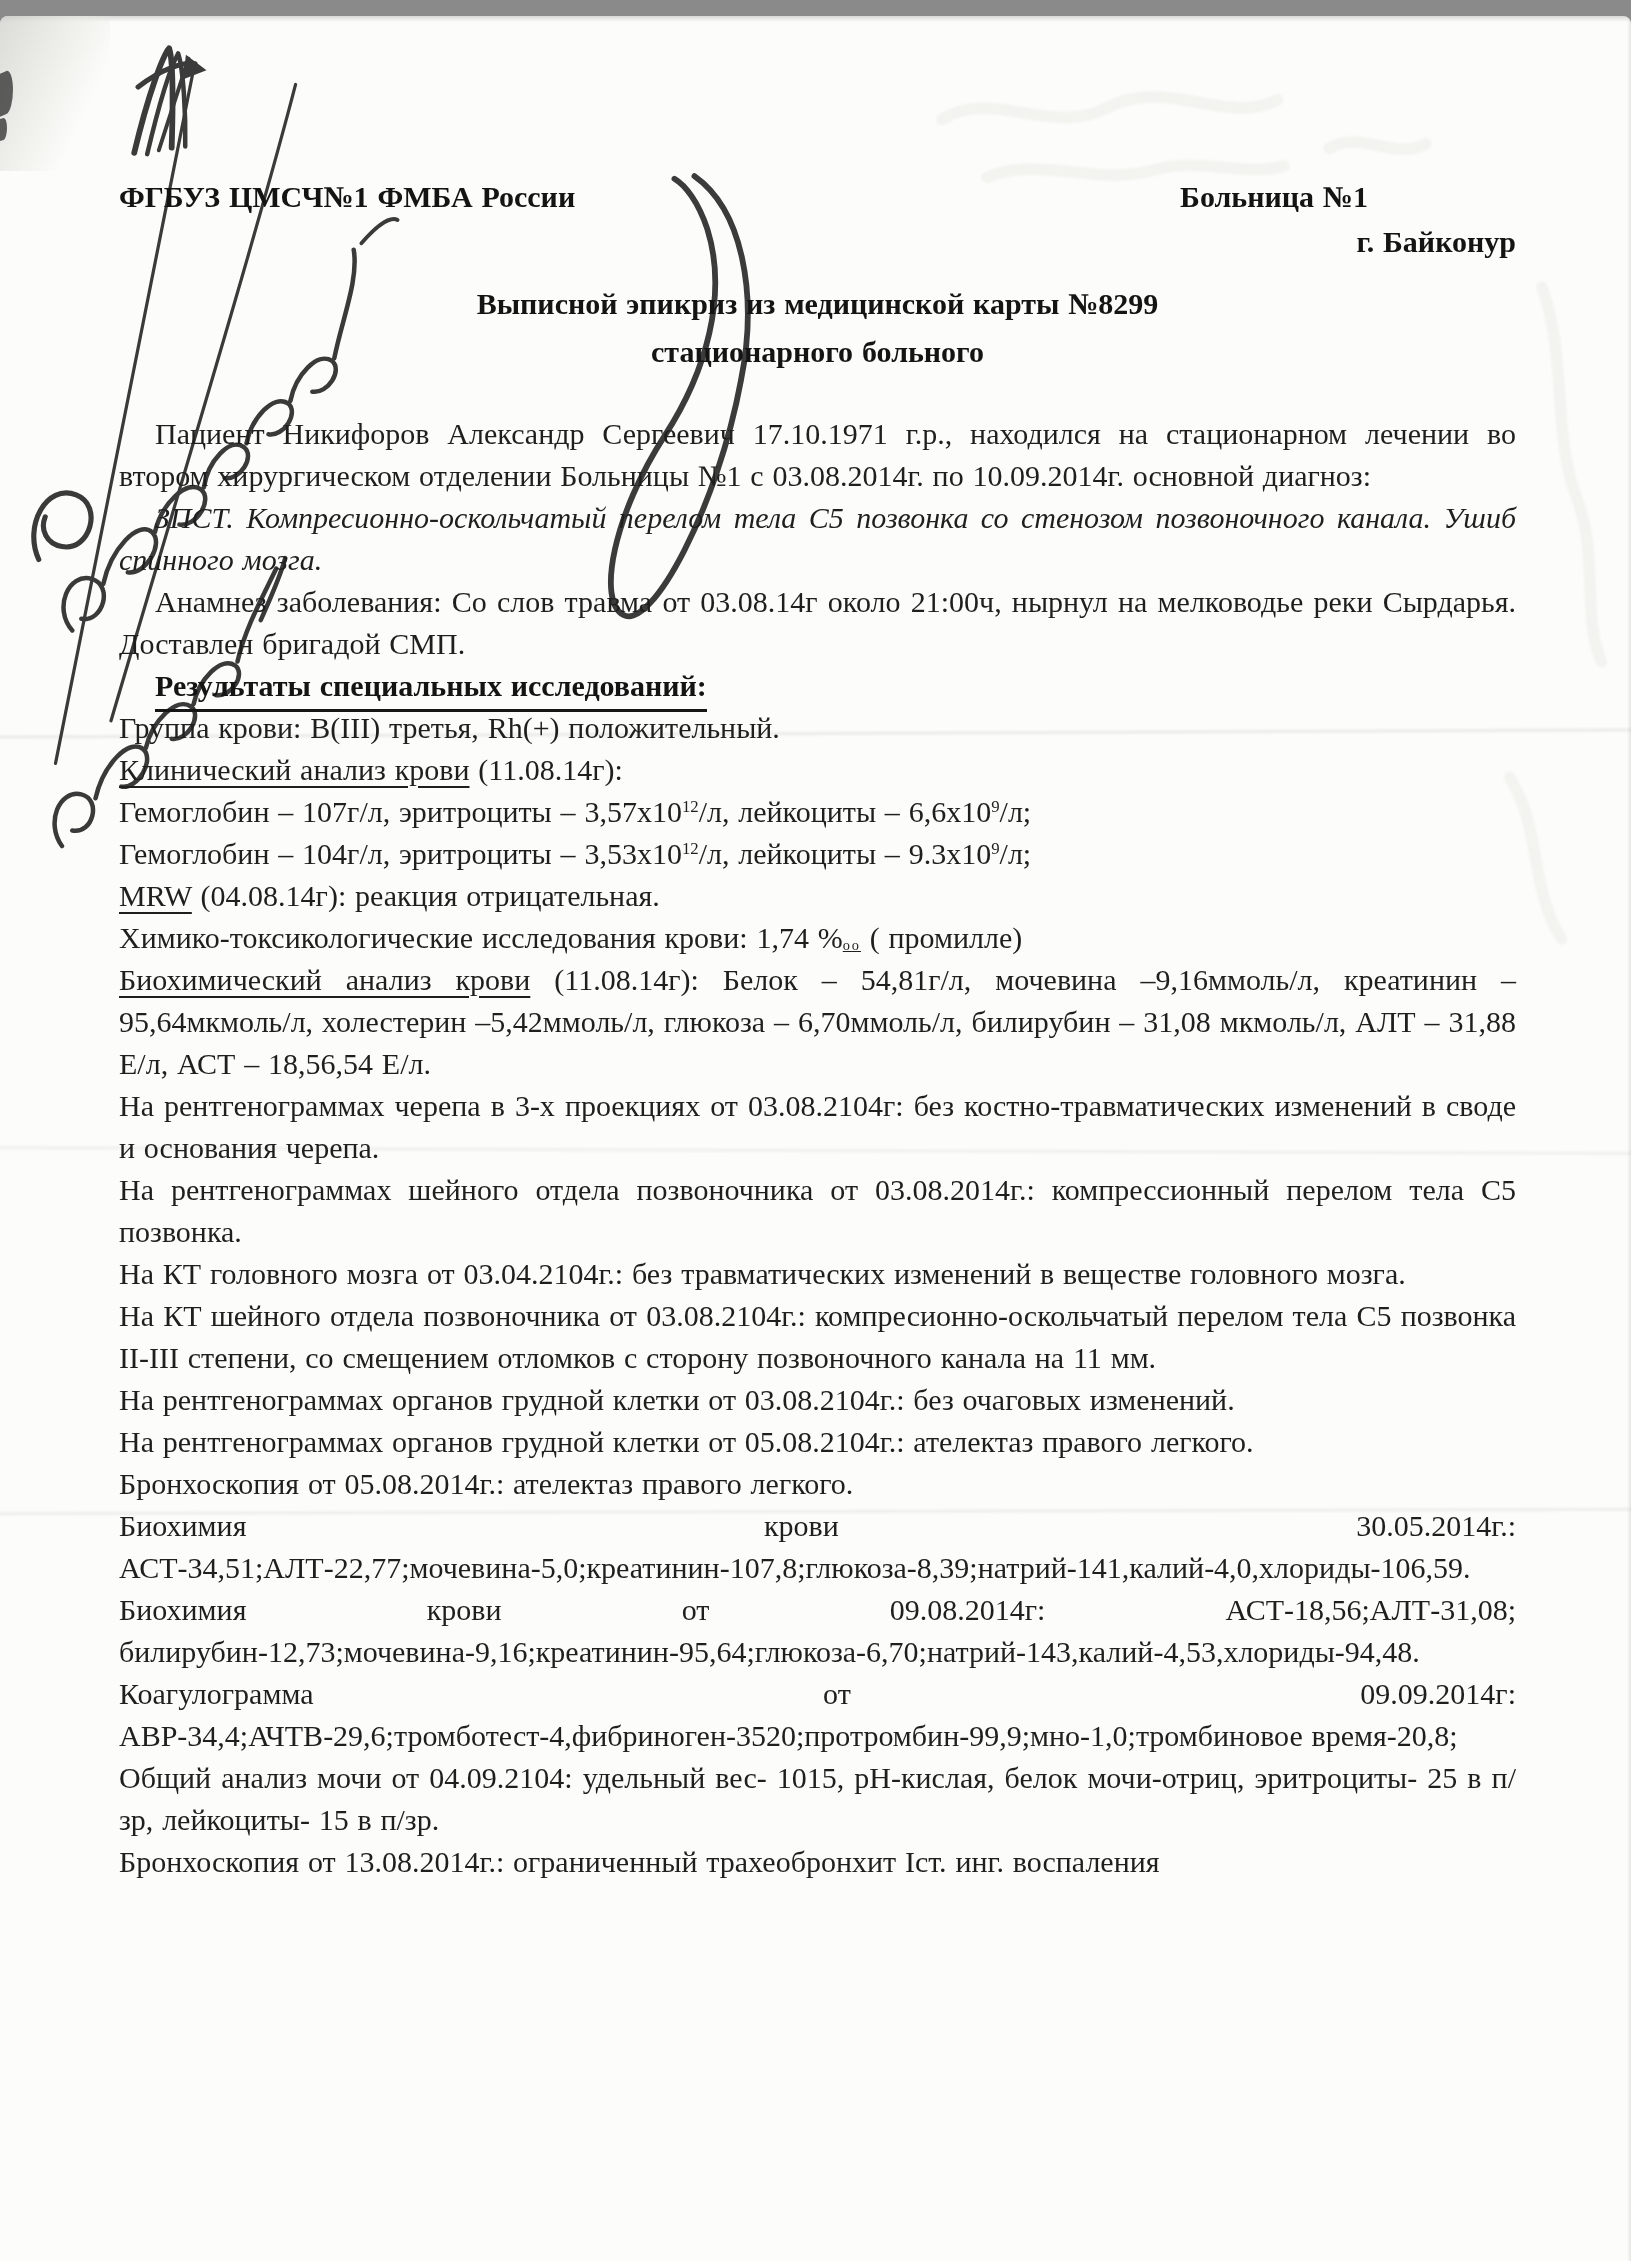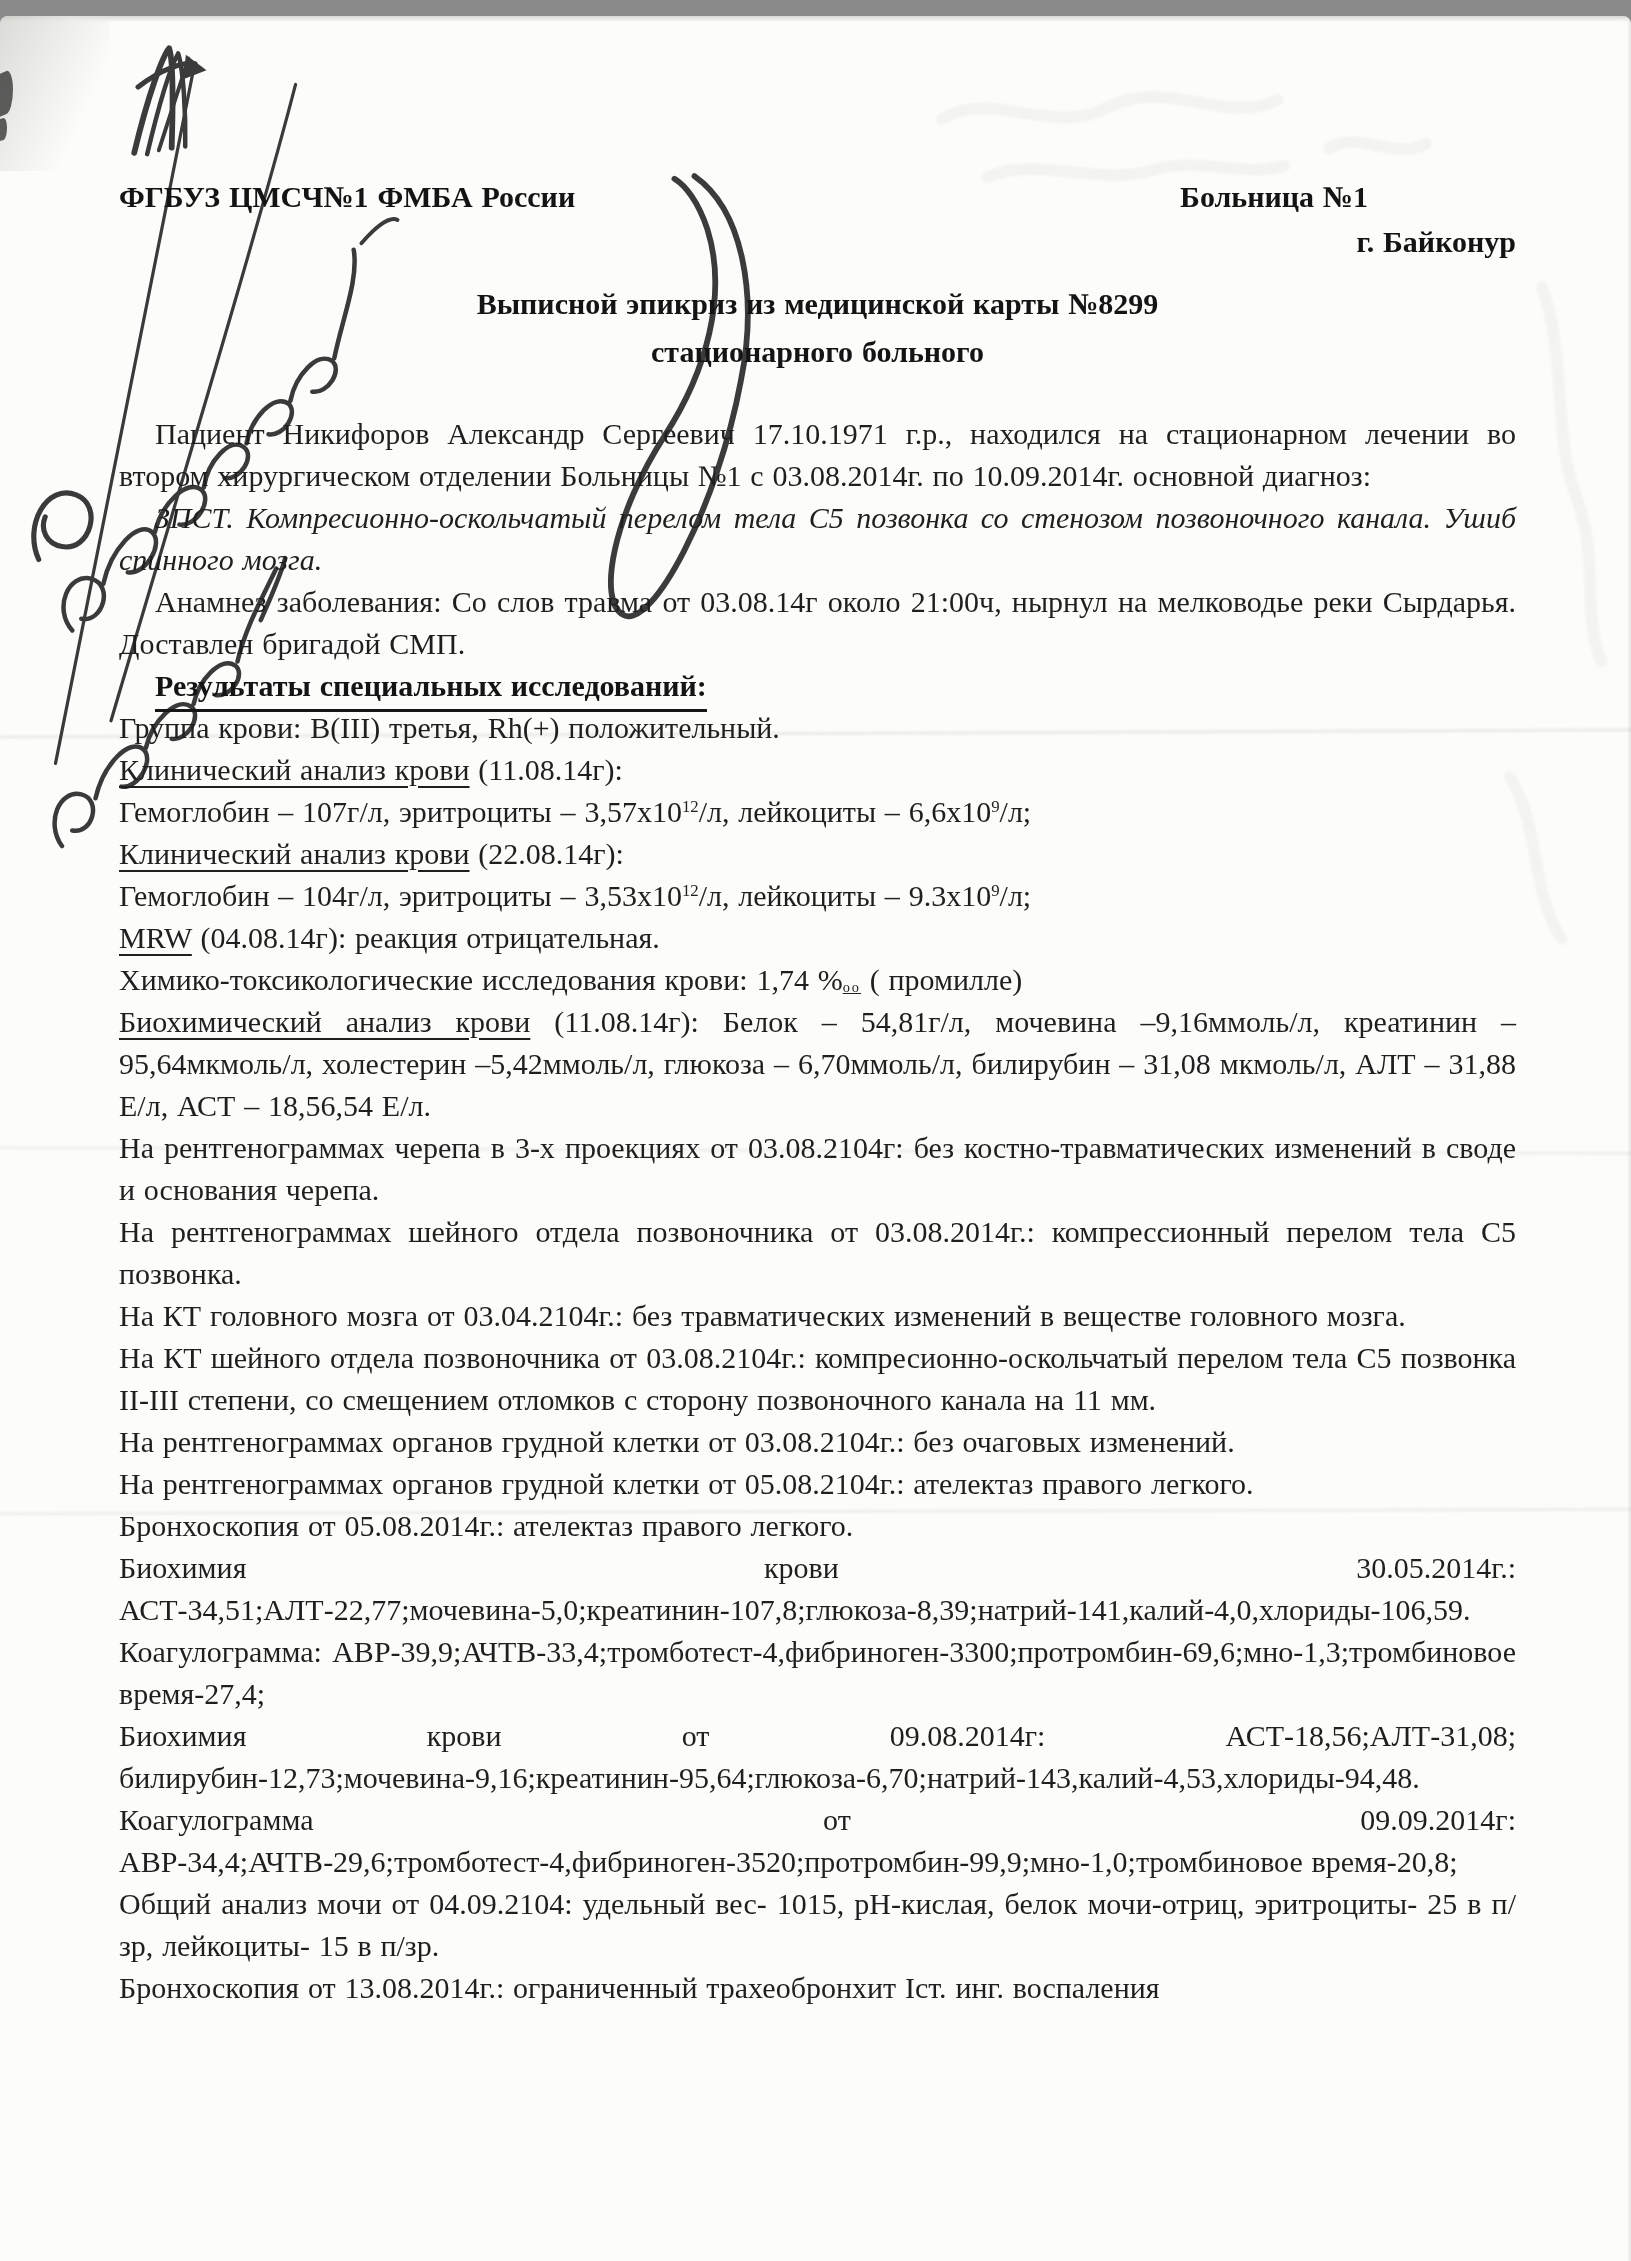--- a/index.html
+++ b/index.html
@@ -114,39 +114,37 @@
     <p class="para">Анамнез заболевания: Со слов травма от 03.08.14г около 21:00ч, нырнул на мелководье реки Сырдарья. Доставлен бригадой СМП.</p>
 
     <p class="para"><span class="hd">Результаты специальных исследований:</span></p>
 
     <p class="line">Группа крови: В(III) третья, Rh(+) положительный.</p>
 
     <p class="line"><span class="u">Клинический анализ крови</span><span> (11.08.14г):</span></p>
 
     <p class="line"><span>Гемоглобин – 107г/л, эритроциты – 3,57х10</span><sup>12</sup><span>/л, лейкоциты – 6,6х10</span><sup>9</sup><span>/л;</span></p>
 
-    <p class="line"><span class="u">Клинический анализ крови</span><span> (22.08.14г):</span></p>
 
     <p class="line"><span>Гемоглобин – 104г/л, эритроциты – 3,53х10</span><sup>12</sup><span>/л, лейкоциты – 9.3х10</span><sup>9</sup><span>/л;</span></p>
 
     <p class="line"><span class="u">MRW</span><span> (04.08.14г): реакция отрицательная.</span></p>
 
     <p class="line"><span>Химико-токсикологические исследования крови: 1,74 %</span><sub>оо</sub><span> ( промилле)</span></p>
 
     <p class="line"><span class="u">Биохимический анализ крови</span><span> (11.08.14г): Белок – 54,81г/л, мочевина –9,16ммоль/л, креатинин –95,64мкмоль/л, холестерин –5,42ммоль/л, глюкоза – 6,70ммоль/л, билирубин – 31,08 мкмоль/л, АЛТ – 31,88 Е/л, АСТ – 18,56,54 Е/л.</span></p>
 
     <p class="line">На рентгенограммах черепа в 3-х проекциях от 03.08.2104г: без костно-травматических изменений в своде и основания черепа.</p>
     <p class="line">На рентгенограммах шейного отдела позвоночника от 03.08.2014г.: компрессионный перелом тела С5 позвонка.</p>
     <p class="line">На КТ головного мозга от 03.04.2104г.: без травматических изменений в веществе головного мозга.</p>
     <p class="line">На КТ шейного отдела позвоночника от 03.08.2104г.: компресионно-оскольчатый перелом тела С5 позвонка II-III степени, со смещением отломков с сторону позвоночного канала на 11 мм.</p>
     <p class="line">На рентгенограммах органов грудной клетки от 03.08.2104г.: без очаговых изменений.</p>
     <p class="line">На рентгенограммах органов грудной клетки от 05.08.2104г.: ателектаз правого легкого.</p>
     <p class="line">Бронхоскопия от 05.08.2014г.: ателектаз правого легкого.</p>
     <p class="line">Биохимия крови 30.05.2014г.: АСТ-34,51;АЛТ-22,77;мочевина-5,0;креатинин-107,8;глюкоза-8,39;натрий-141,калий-4,0,хлориды-106,59.</p>
-    <p class="line">Коагулограмма: АВР-39,9;АЧТВ-33,4;тромботест-4,фибриноген-3300;протромбин-69,6;мно-1,3;тромбиновое время-27,4;</p>
     <p class="line">Биохимия крови от 09.08.2014г: АСТ-18,56;АЛТ-31,08; билирубин-12,73;мочевина-9,16;креатинин-95,64;глюкоза-6,70;натрий-143,калий-4,53,хлориды-94,48.</p>
     <p class="line">Коагулограмма от 09.09.2014г: АВР-34,4;АЧТВ-29,6;тромботест-4,фибриноген-3520;протромбин-99,9;мно-1,0;тромбиновое время-20,8;</p>
     <p class="line">Общий анализ мочи от 04.09.2104: удельный вес- 1015, рН-кислая, белок мочи-отриц, эритроциты- 25 в п/зр, лейкоциты- 15 в п/зр.</p>
     <p class="line">Бронхоскопия от 13.08.2014г.: ограниченный трахеобронхит Iст. инг. воспаления</p>
 
   </div>
 </div>
 
 
 </body></html>

